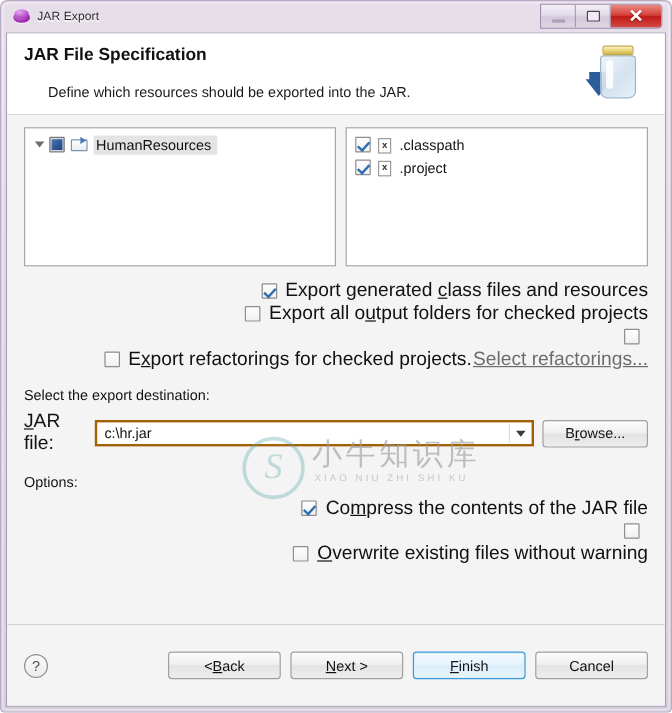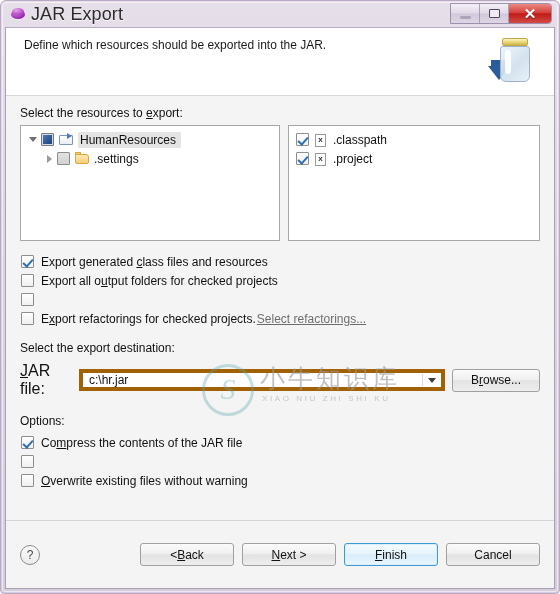--- a/index.html
+++ b/index.html
@@ -44,21 +44,21 @@
     width:14px;height:9px;border-radius:50%;
     background: radial-gradient(ellipse at 35% 30%, #d27ae0 0%, #a032b6 60%, #76157f 100%);
     box-shadow: 0 1px 0 rgba(255,255,255,.5);
   }
   .win-icon .disc2{
     position:absolute; left:1px; top:1px;
     width:12px;height:7px;border-radius:50%;
     background: radial-gradient(ellipse at 35% 30%, #e8a7f0 0%, #b246c6 70%);
   }
   .title-text{
-    font-size:18px; color:#2b2b2b;
+    font-size:10px; color:#2b2b2b;
     text-shadow: 0 1px 0 rgba(255,255,255,.8);
     letter-spacing:.1px;
   }
   .winbtns{
     position:absolute; right:3px; top:2px;
     display:flex; align-items:stretch; height:21px;
     border:1px solid #9d8fae; border-radius:0 4px 4px 0;
     overflow:hidden;
   }
   .wb{
@@ -99,21 +99,21 @@
     height:68px;
     background:#ffffff;
     border-bottom:1px solid #d8d8d8;
     padding:10px 14px 0 14px;
   }
   .banner h1{
     margin:0 0 8px 0;
     font-size:14.5px; font-weight:bold; color:#111;
   }
   .banner p{
-    margin:0; font-size:12px; color:#1a1a1a;
+    margin:16px; font-size:12px; color:#1a1a1a;
     padding-left:4px;
   }
   .jar-icon{
     position:absolute; right:12px; top:6px;
     width:54px;height:58px;
   }
   .jar-icon .lid{
     position:absolute; left:14px; top:4px; width:26px;height:8px;
     background:linear-gradient(180deg,#fdf3c4 0%,#e8d474 55%,#cdb44e 100%);
     border:1px solid #c2a845; border-radius:2px;
@@ -240,34 +240,34 @@
     font-family:"Liberation Sans",sans-serif;
   }
   .sel-bg{
     background:#e4e4e4;
     padding:1px 5px 1px 2px; border-radius:1px;
   }
 
   
   .opts{ margin-top:11px; }
   .optrow{
-    display:flex;align-items:center;height:19px;font-size:12px;color:#111;
+    display:flex;align-items:center;height:19px;font-size:16px;color:#111;justify-content:flex-end;
   }
   .optrow .cb{ margin-right:7px; }
   .link-dis{
     color:#3f3f3f; text-decoration:underline; margin-left:1px;
     opacity:.75;
   }
 
   
   .dest{ margin-top:13px; }
   .destrow{ display:flex;align-items:center;margin-top:7px;gap:7px;}
   .destrow .fl{ font-size:16px;color:#111;width:52px;}
   .combo{
-    flex:1; height:22px; background:#fff; border:4px solid #a16207;
+    flex:1; height:22px; background:#fff; border:2px solid #a16207;
     display:flex;align-items:center; position:relative;
     padding:0 22px 0 6px; font-size:12px;color:#111;
   }
   .combo .arrowbtn{
     position:absolute; right:1px; top:1px; bottom:1px; width:18px;
     display:flex;align-items:center;justify-content:center;
     border-left:1px solid #dcdcdc;
     background:#fff;
   }
   .combo .arrowbtn i{
@@ -365,62 +365,51 @@
         </div>
       <div class="wb close">
         <span class="glyph">✕</span>
       </div>
     </div>
   </div>
 
   <div class="client">
 
     <div class="banner">
+      <h1>JAR File Specification</h1>
       <p>Define which resources should be exported into the JAR.</p>
       <div class="jar-icon">
         <span class="arrow-stem"></span>
         <span class="arrow"></span>
         <span class="body"></span>
         <span class="shine"></span>
         <span class="lid"></span>
       </div>
     </div>
 
     <div class="body-area">
 
-      <span class="lbl"><span>Select the resources to </span><u>e</u><span>xport:</span></span>
 
       <div class="panes">
 
         <div class="pane left">
 
           <div class="trow">
             <span class="twisty">
                 <i class="t-open"></i>
               </span>
             <span class="cb filled"></span>
             <span class="ic ic-proj">
                 <span class="f"></span>
                 <span class="arr"></span>
               </span>
             <span class="sel-bg">HumanResources</span>
           </div>
 
 
-          <div class="trow indent">
-            <span class="twisty">
-                <i class="t-closed"></i>
-              </span>
-            <span class="cb grayed"></span>
-            <span class="ic ic-folder">
-                <span class="tab"></span>
-                <span class="f"></span>
-              </span>
-            <span>.settings</span>
-          </div>
         </div>
 
         <div class="pane right">
           <div class="trow">
             <span class="cb checked"></span>
             <span class="ic ic-xml">
                 <span class="f"></span>
                 <span class="x">x</span>
               </span>
             <span>.classpath</span>

